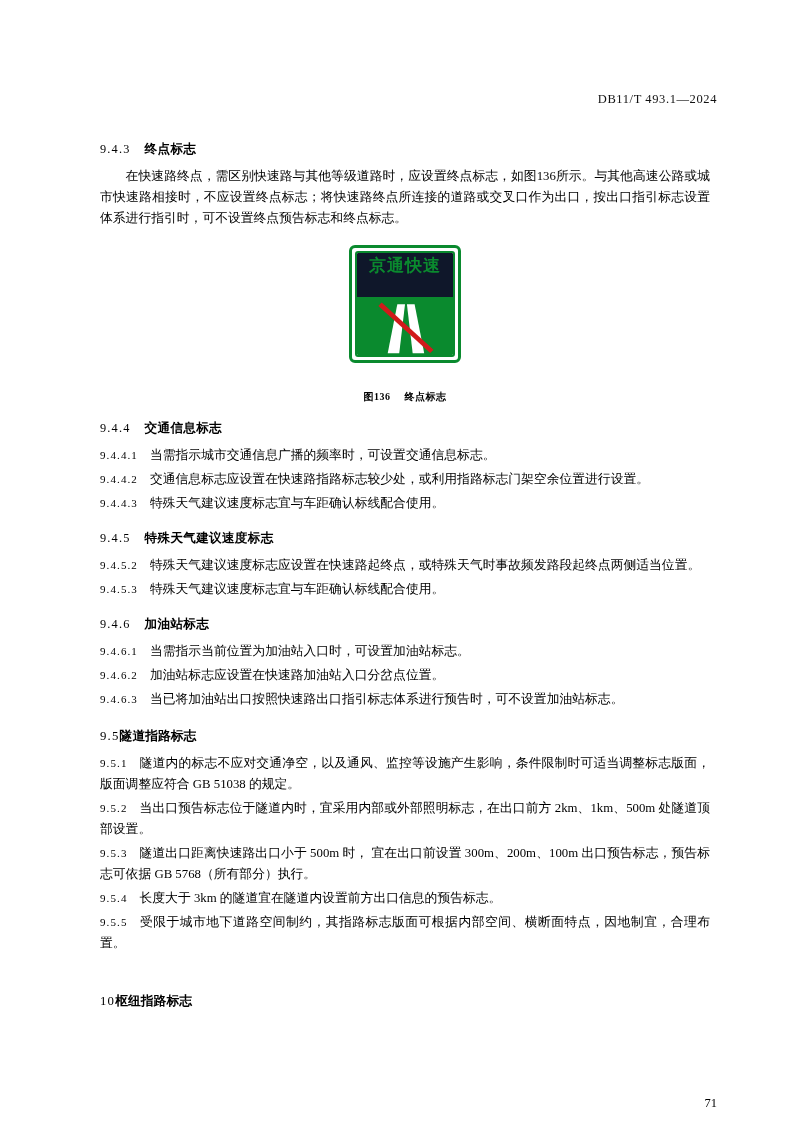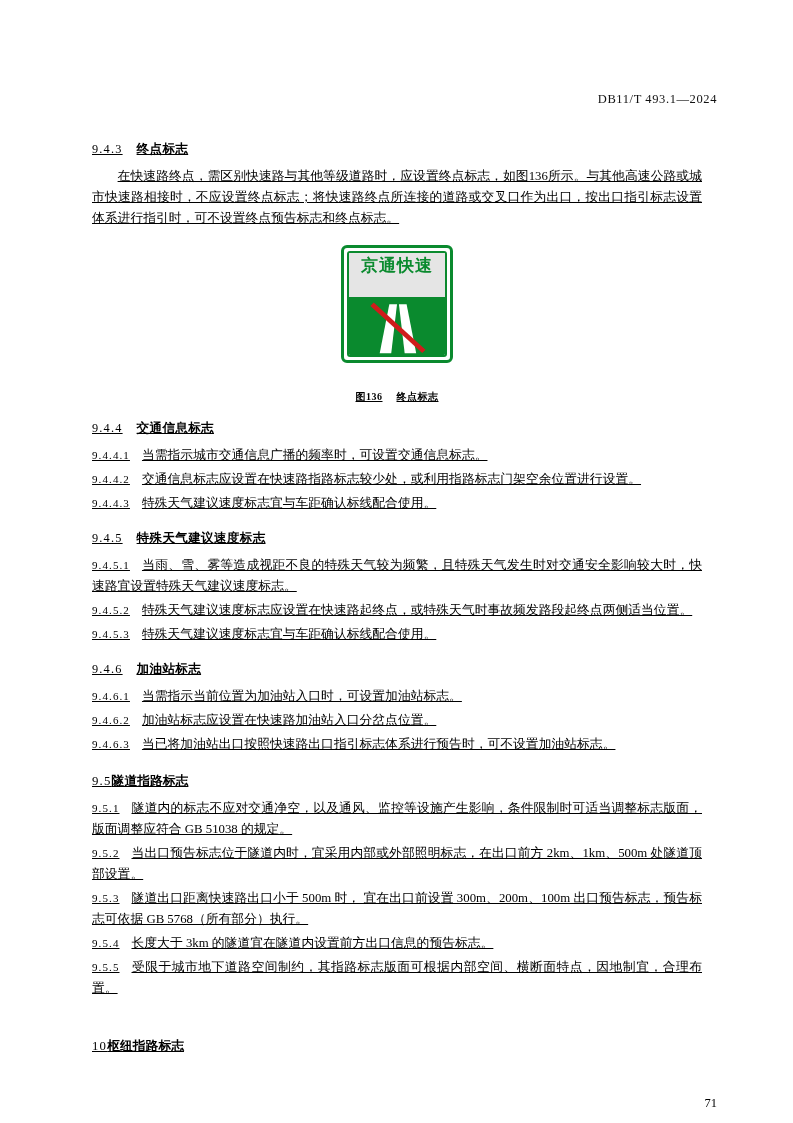--- a/index.html
+++ b/index.html
@@ -26,23 +26,22 @@
     top: 92px;
     right: 76px;
     font-family: "Liberation Serif", serif;
     font-size: 12.5px;
     letter-spacing: 0.6px;
     color: #111;
   }
   .content {
     position: absolute;
     top: 125px;
-    left: 92px;
+    left: 100px;
     width: 610px;
-    text-decoration: underline;
   }
   .clause-head {
     font-family: "DejaVu Sans", "Liberation Sans", sans-serif;
     font-size: 12.6px;
     font-weight: bold;
     margin: 16px 0 8px 0;
     letter-spacing: 0.3px;
   }
   .clause-head .num {
     font-family: "Liberation Serif", serif;
@@ -96,21 +95,21 @@
     height: 100%;
     border: 2px solid #0a8a2e;
     box-sizing: border-box;
     position: relative;
     background: #fff;
     border-radius: 3px;
     overflow: hidden;
   }
   .sign-top {
     height: 44px;
-    background: #e5e5e5;
+    background: #0f172a;
     text-align: center;
     padding-top: 2px;
     box-sizing: border-box;
   }
   .sign-cn {
     font-family: "DejaVu Sans", "Liberation Sans", sans-serif;
     font-weight: bold;
     font-size: 17px;
     color: #0a8a2e;
     letter-spacing: 1px;
@@ -214,23 +213,20 @@
       <span class="n">9.4.4.2</span><span class="t">交通信息标志应设置在快速路指路标志较少处，或利用指路标志门架空余位置进行设置。</span>
     </p>
     <p class="numbered">
       <span class="n">9.4.4.3</span><span class="t">特殊天气建议速度标志宜与车距确认标线配合使用。</span>
     </p>
 
     <div class="clause-head">
       <span class="num">9.4.5</span><span class="title">特殊天气建议速度标志</span>
     </div>
     <p class="numbered">
-      <span class="n">9.4.5.1</span><span class="t">当雨、雪、雾等造成视距不良的特殊天气较为频繁，且特殊天气发生时对交通安全影响较大时，快速路宜设置特殊天气建议速度标志。</span>
-    </p>
-    <p class="numbered">
       <span class="n">9.4.5.2</span><span class="t">特殊天气建议速度标志应设置在快速路起终点，或特殊天气时事故频发路段起终点两侧适当位置。</span>
     </p>
     <p class="numbered">
       <span class="n">9.4.5.3</span><span class="t">特殊天气建议速度标志宜与车距确认标线配合使用。</span>
     </p>
 
     <div class="clause-head">
       <span class="num">9.4.6</span><span class="title">加油站标志</span>
     </div>
     <p class="numbered">

